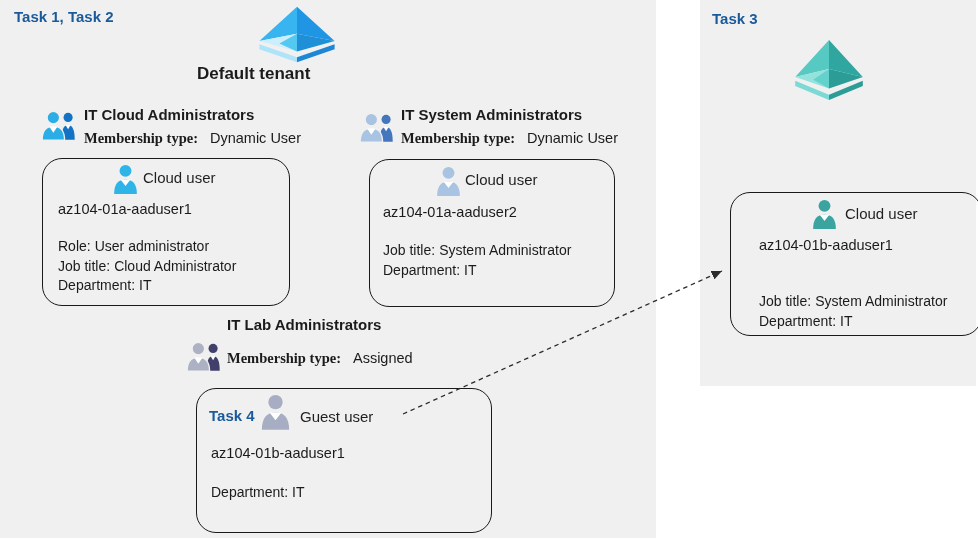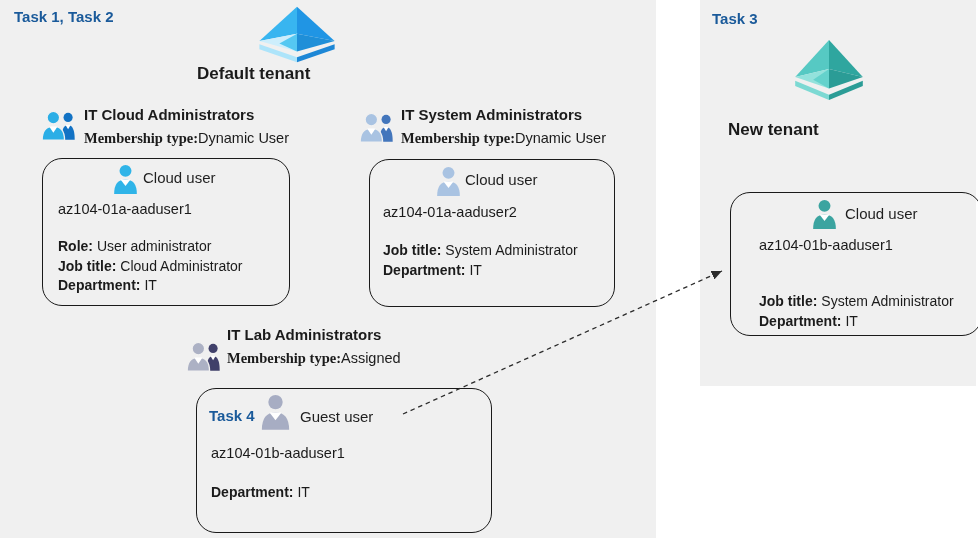--- a/index.html
+++ b/index.html
@@ -11,30 +11,30 @@
   }
   .abs{position:absolute;}
   .panel{position:absolute;background:#F0F0F0;}
   .panel-left{left:0;top:0;width:656px;height:538px;}
   .panel-right{left:700px;top:0;width:276px;height:386px;}
   .task-label{position:absolute;font-size:15px;font-weight:700;color:#1A5A9A;white-space:nowrap;}
   .tenant-title{position:absolute;font-size:17px;font-weight:700;color:#1b1b1b;text-align:left;white-space:nowrap;}
   .group-name{position:absolute;font-size:15px;font-weight:700;white-space:nowrap;}
   .group-sub{position:absolute;font-size:14.5px;white-space:nowrap;}
   .group-sub .lbl{font-weight:700;font-family:Liberation Serif, serif;}
-  .group-sub .val{margin-left:0;text-align:right;}
+  .group-sub .val{margin-left:12px;text-align:right;}
   .card{
     position:absolute;border:1.4px solid #1a1a1a;border-radius:20px;
     background:transparent;box-sizing:border-box;margin-left:20px;
   }
   .card-type{position:absolute;font-size:15px;color:#1f1f1f;white-space:nowrap;}
   .card-name{position:absolute;font-size:14.5px;font-weight:400;white-space:nowrap;}
   .card-attrs{position:absolute;font-size:14px;line-height:19.5px;}
   .attr-line{white-space:nowrap;}
-  .attr-line .lbl{font-weight:700;}
+  .attr-line .lbl{font-weight:400;}
   .attr-line .val{margin-left:4px;}
   svg{display:block;}
 </style>
 </head>
 <body>
 
 <div class="canvas">
 
   <div class="panel panel-left"></div>
   <div class="panel panel-right"></div>
@@ -108,21 +108,21 @@
   </div>
 
   <svg class="abs" style="left:186px;top:340px" width="38" height="33" viewBox="0 0 40 33">
     <circle cx="28.5" cy="8" r="4.8" fill="#40406A"></circle>
     <path d="M21.5,31.5 Q21.5,16 28.5,16 Q35.5,16 35.5,31.5 Z" fill="#40406A"></path>
     <polygon points="25.8,16 31.2,16 28.5,20.5" fill="#ffffff"></polygon>
     <circle cx="13" cy="8.2" r="6.6" stroke="#F0F0F0" stroke-width="1.4" fill="#ACB1C4"></circle>
     <path d="M1.2,32 Q1.2,17.5 13,17.5 Q24.8,17.5 24.8,32 Z" stroke="#F0F0F0" stroke-width="1.4" fill="#ACB1C4"></path>
     <polygon points="8.6,17.5 17.4,17.5 13,24" fill="#ffffff"></polygon>
   </svg>
-  <div class="group-name" style="left:227px;top:326px">IT Lab Administrators</div>
+  <div class="group-name" style="left:227px;top:316px">IT Lab Administrators</div>
   <div class="group-sub" style="left:227px;top:350px">
     <span class="lbl">Membership type:</span><span class="val">Assigned</span>
   </div>
 
   <div class="card" style="left:176px;top:388px;width:296px;height:145px">
     <div class="task-label" style="left:12px;top:18px">Task 4</div>
     <svg class="abs" style="left:62px;top:5px" width="33" height="37" viewBox="0 0 26 32">
       <circle cx="13" cy="7" r="6.2" fill="#A7ADC3"></circle>
       <path d="M1.2,31 Q1.2,16 13,16 Q24.8,16 24.8,31 Z" fill="#A7ADC3"></path>
       <polygon points="7.8,16 18.2,16 13,22.8" fill="#ffffff"></polygon>
@@ -138,21 +138,20 @@
 
   <svg class="abs" style="left:793px;top:39px" width="72" height="62" viewBox="0 0 100 70" preserveAspectRatio="none">
     <polygon points="50,1 3,43 50,34" fill="#56C9C3"></polygon>
     <polygon points="50,1 97,43 50,34" fill="#2FA69F"></polygon>
     <polygon points="3,43 50,34 50,56" fill="#93E2DC"></polygon>
     <polygon points="50,34 28,46 50,56" fill="#64D2CC"></polygon>
     <polygon points="97,43 50,34 50,56" fill="#2B9C96"></polygon>
     <polygon points="3,47 50,63 50,69 3,53" fill="#7CD9D3"></polygon>
     <polygon points="97,47 50,63 50,69 97,53" fill="#2B9C96"></polygon>
   </svg>
-  <div class="tenant-title" style="left:728px;top:120px;width:200px">New tenant</div>
 
   <div class="card" style="left:710px;top:192px;width:252px;height:144px">
     <svg class="abs" style="left:81px;top:6px" width="25" height="31" viewBox="0 0 26 32">
       <circle cx="13" cy="7" r="6.2" fill="#3BA4A0"></circle>
       <path d="M1.2,31 Q1.2,16 13,16 Q24.8,16 24.8,31 Z" fill="#3BA4A0"></path>
       <polygon points="7.8,16 18.2,16 13,22.8" fill="#ffffff"></polygon>
     </svg>
     <div class="card-type" style="left:114px;top:12px">Cloud user</div>
     <div class="card-name" style="left:28px;top:44px">az104-01b-aaduser1</div>
     <div class="card-attrs" style="left:28px;top:99px">

